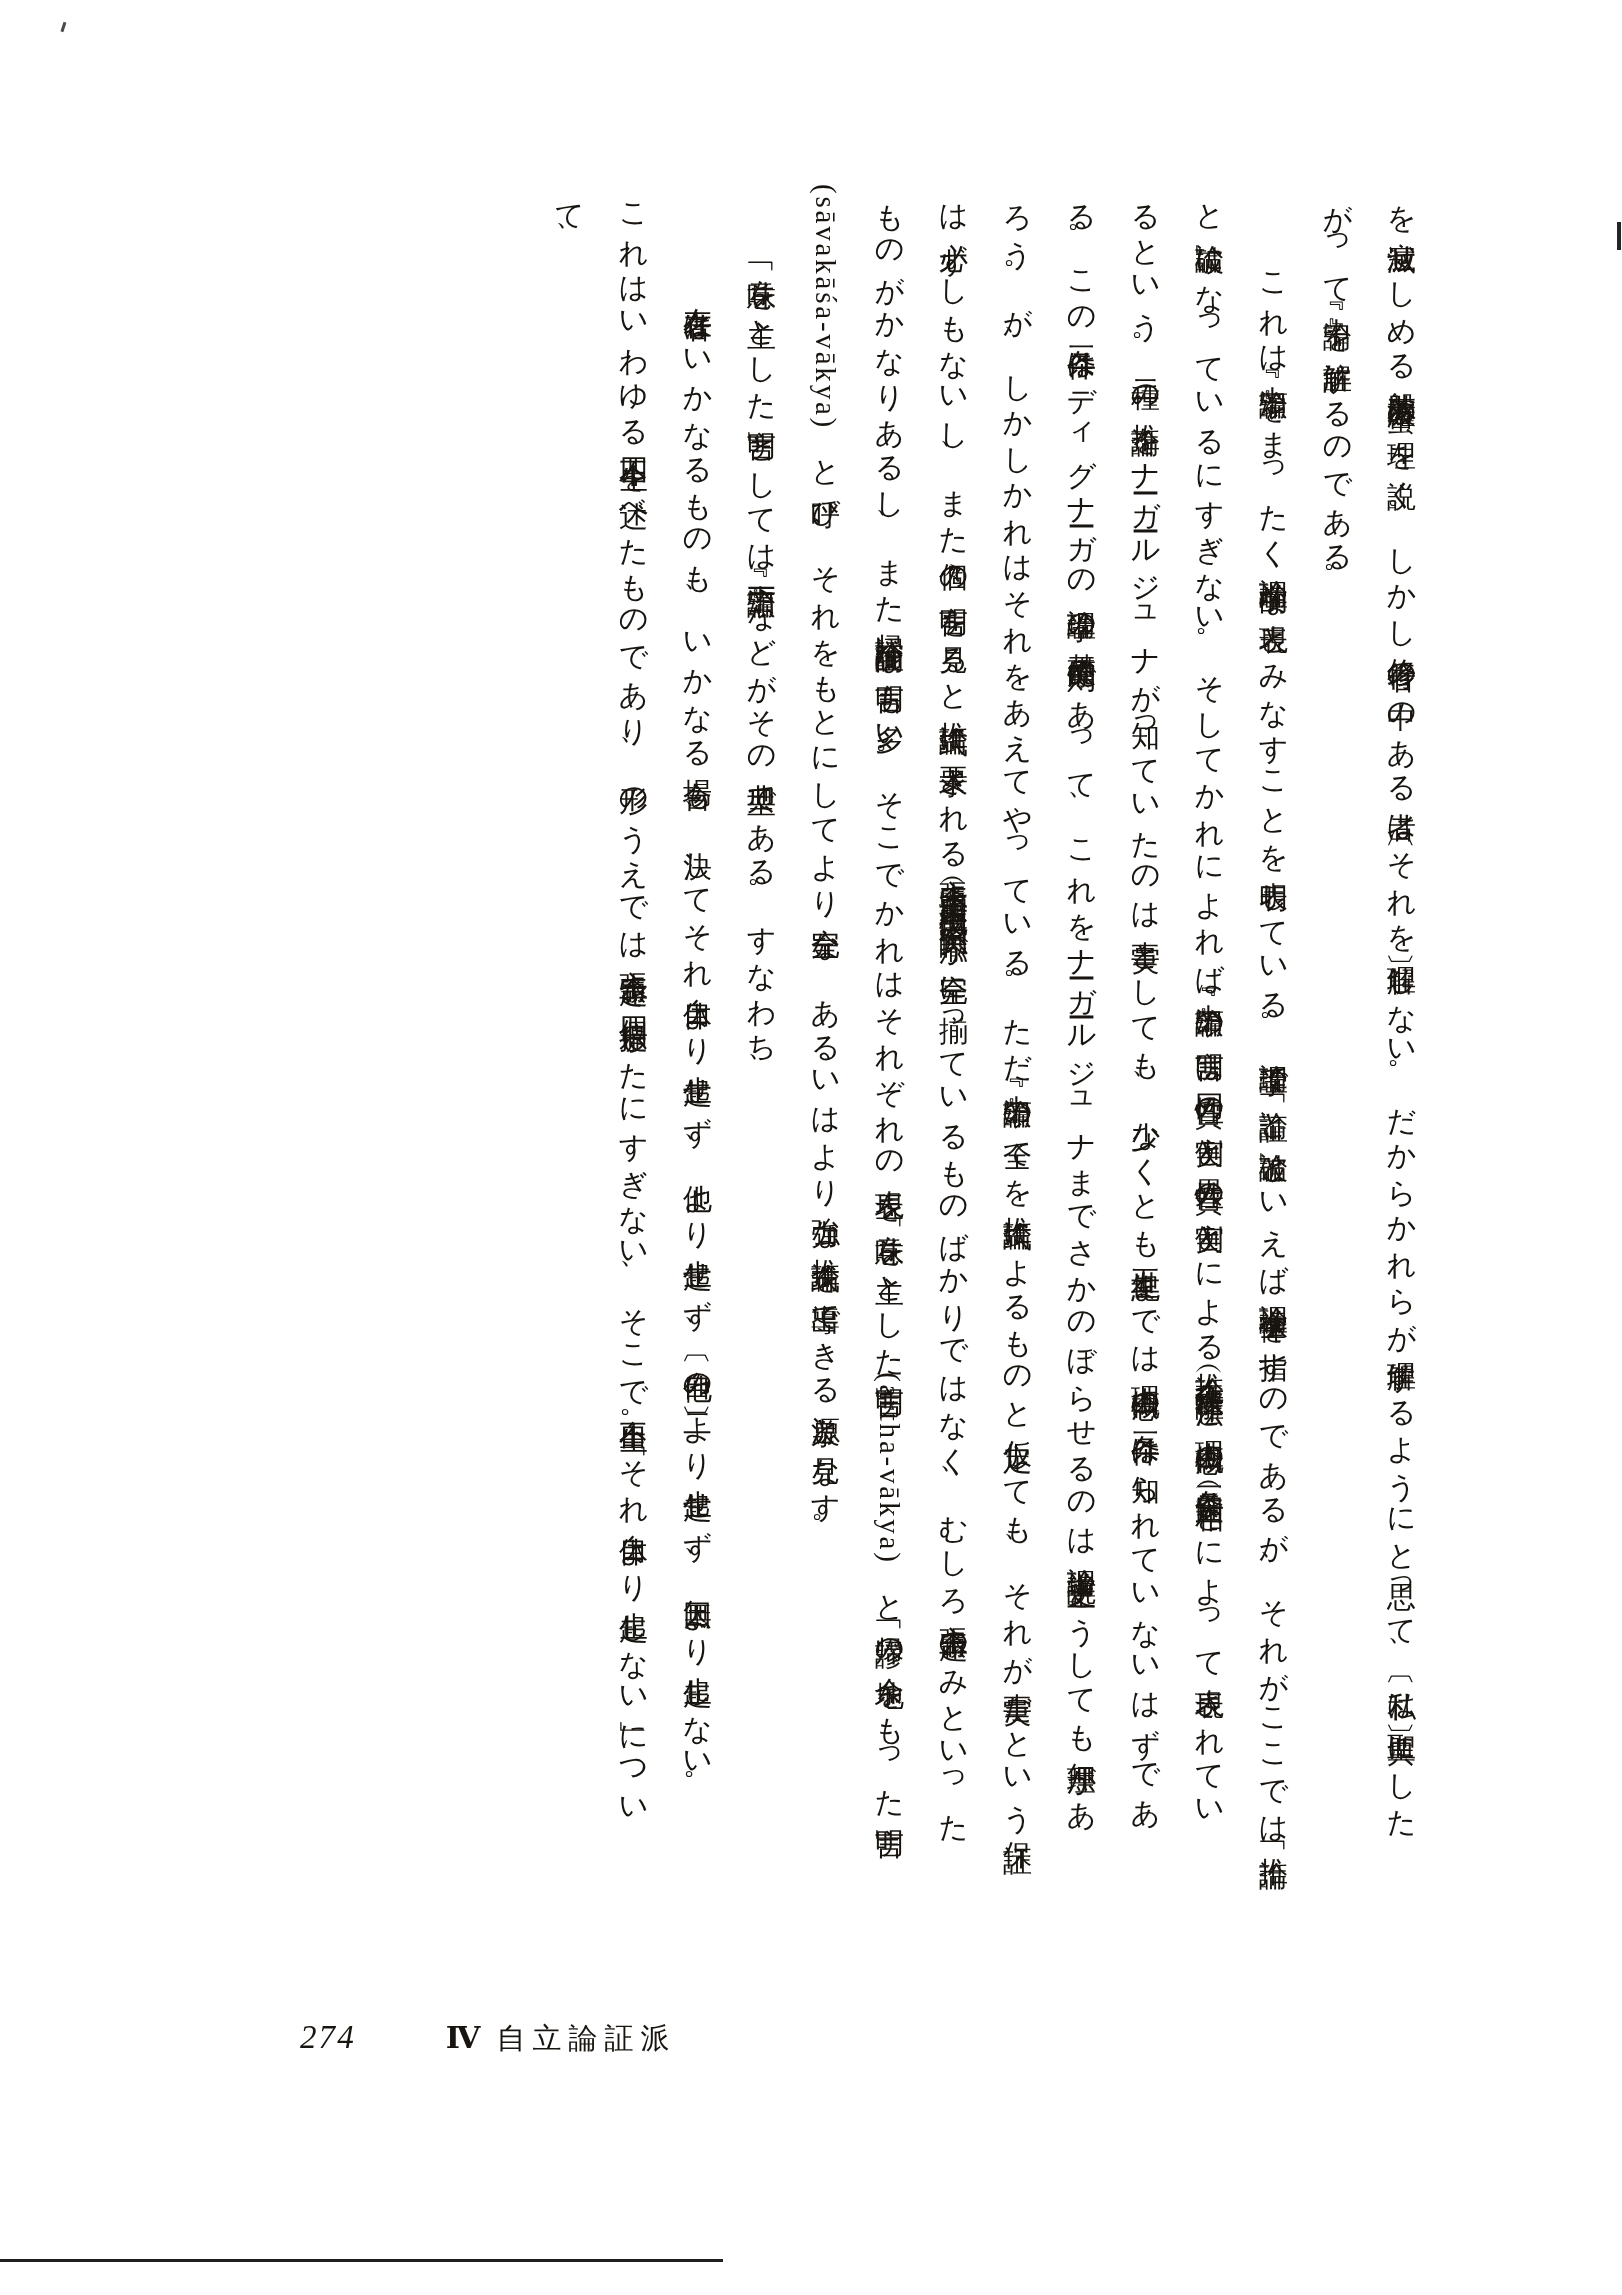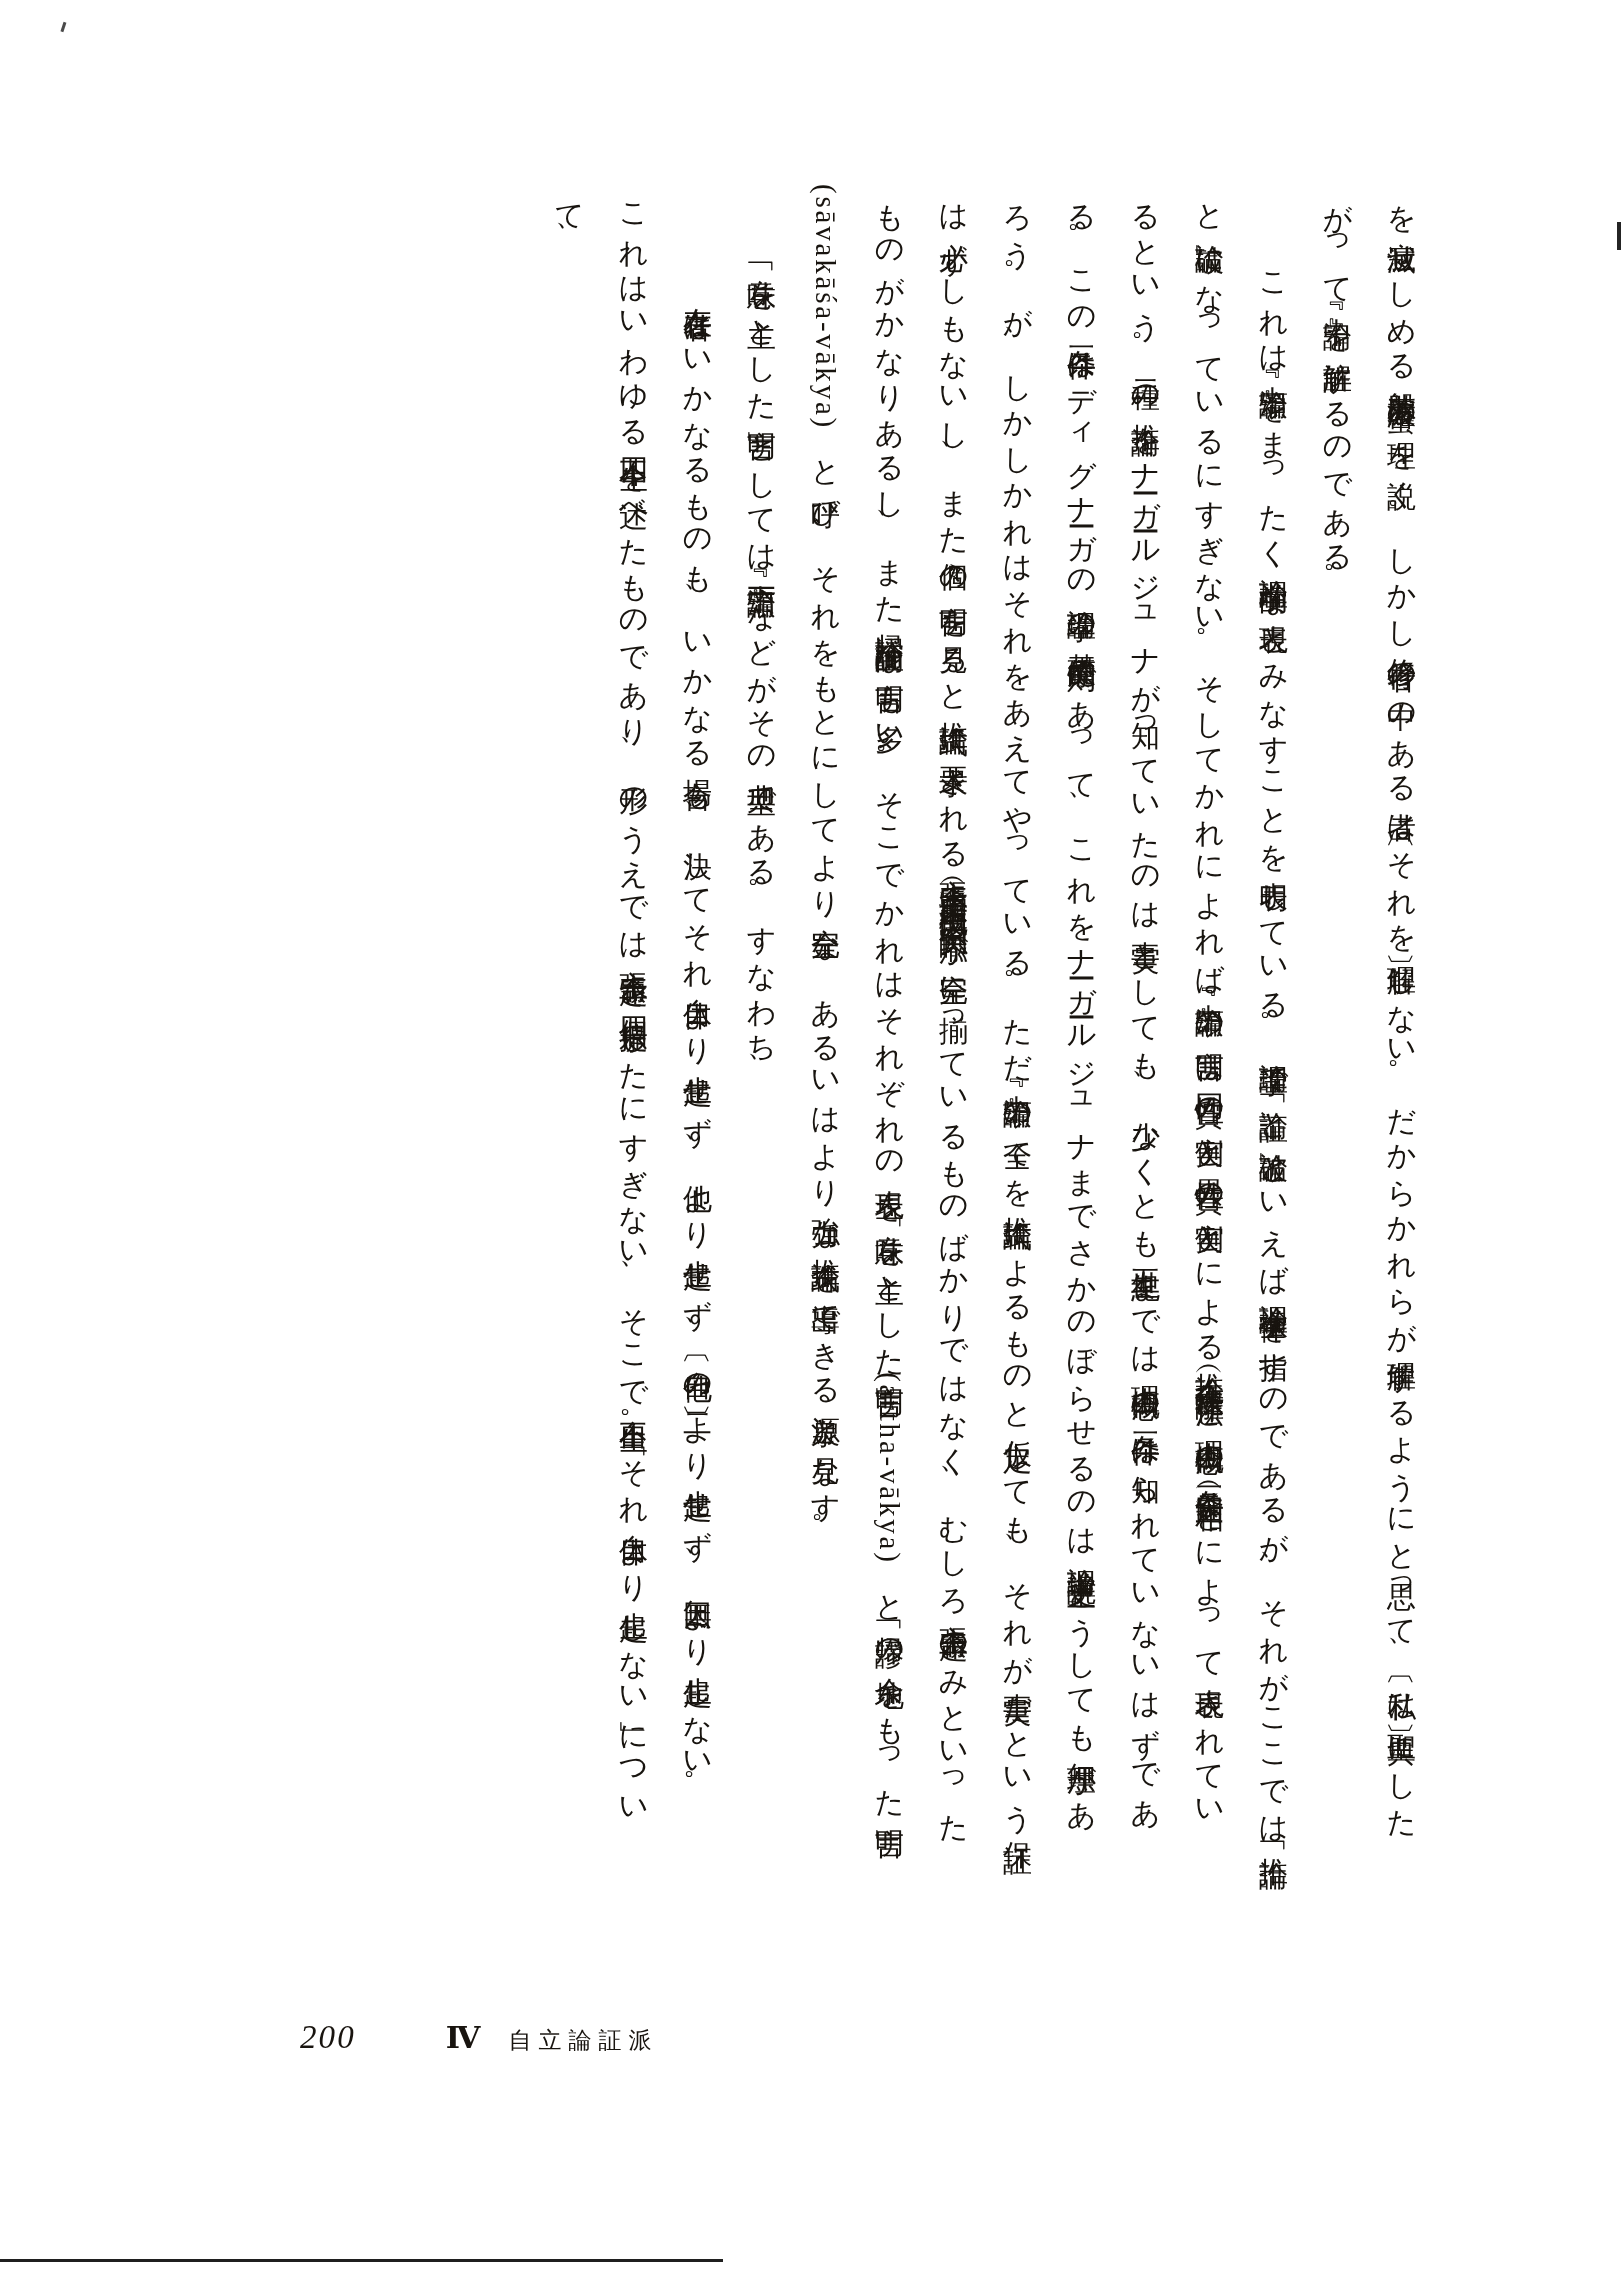--- a/index.html
+++ b/index.html
@@ -57,22 +57,22 @@
     font-size: 33px;
     font-style: italic;
     letter-spacing: 2.1px;
   }
   .chapter-numeral {
     margin-left: 90px;
     font-size: 30.5px;
     font-weight: bold;
   }
   .chapter-title {
-    margin-left: 28px;
-    font-size: 23px;
+    margin-left: 16px;
+    font-size: 29px;
     letter-spacing: 7px;
   }
   
   .bottom-rule {
     position: absolute;
     left: 0;
     top: 2259px;
     width: 723px;
     height: 2.8px;
     background: #1f1f1f;
@@ -102,21 +102,21 @@
 
   <div class="text-block">
     <p class="para">を寂滅せしめる般若波羅蜜の理を説く。しかし修行者の中のある者は〔それを〕理解しない。だからかれらが理解するようにと思って、〔私は〕聖典にしたがって『中論』を註解するのである。</p>
     <p class="para para-indent">これは『中論頌』をまったく論理学的な表現とみなすことを表明している。論理学で「論証と論破」といえば論理学全体を指すのであるが、それがここでは「推論と論破」になっているにすぎない。そしてかれによれば『中論頌』の言明は同性質の実例と異性質の実例とによる推論（合作法・離作法）と理由概念の三条件（因三相）とによって表現されているという。二種の推論をナーガールジュナが知っていたのは事実としても、少なくとも五世紀までは理由概念の三条件は知られていないはずである。この三条件はディグナーガの論理学の基礎的原則であって、これをナーガールジュナまでさかのぼらせるのは論理学説史上どうしても無理があろう。が、しかしかれはそれをあえてやっている。ただ『中論頌』の全てを推論式によるものと仮定しても、それが事実だという保証は必ずしもないし、また個々の言明を見ると推論式に要求される主張命題（宗）・理由概念（因）・実例（喩）が完全に揃っているものばかりではなく、むしろ主張命題のみといったものがかなりあるし、また帰謬論証的な言明も多い。そこでかれはそれぞれの表現を「意味を主とした言明」(artha-vākya) と「帰謬の余地をもった言明」(sāvakāśa-vākya) と呼び、それをもとにしてより完全な、あるいはより強力な推論式を導出できる源泉と見なす。</p>
     <p class="para para-indent">「意味を主とした言明」としては『中論頌』一・一などがその典型である。すなわち、</p>
     <p class="para para-quote">存在者はいかなるものも、いかなる場合も、決してそれ自体より生起せず、他より生起せず、〔自他の〕二より生起せず、無因より生起しない。</p>
     <p class="para">これはいわゆる四不生を述べたものであり、形のうえでは主張命題を四個提示したにすぎない、そこで自不生。「それ自体より生起しない」について、</p>
   </div>
 
   <div class="footer">
-    <span class="page-num">200</span>
+    <span class="page-num">274</span>
     <span class="chapter-numeral">Ⅳ</span>
     <span class="chapter-title">自立論証派</span>
   </div>
 
   <div class="bottom-rule"></div>
   <div class="edge-tick"></div>
   <div class="speck"></div>
 
 </div>
 

